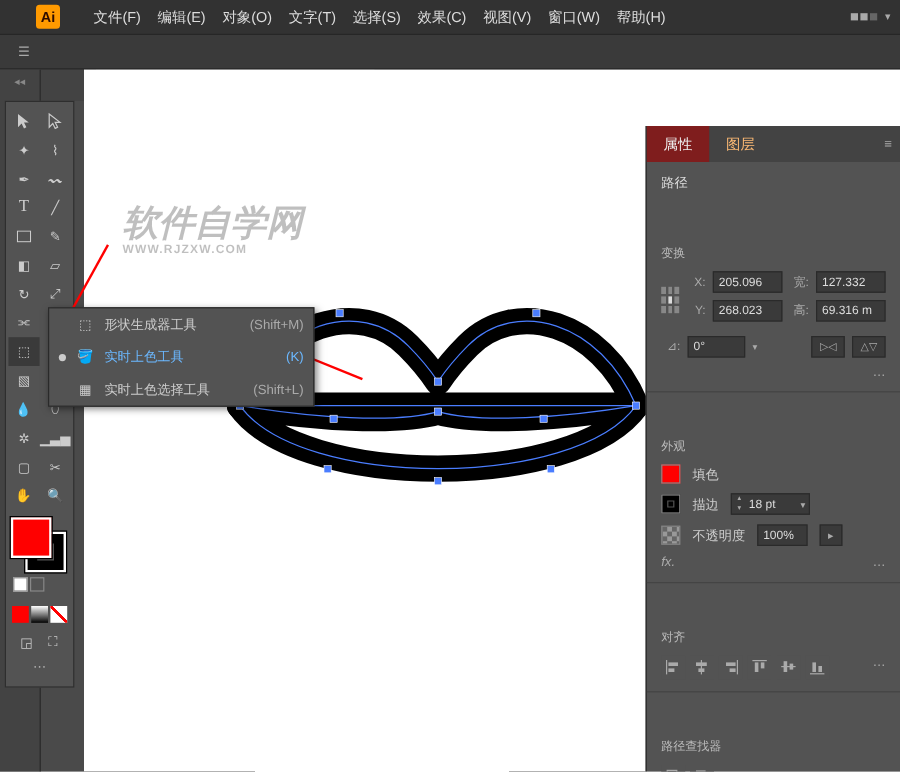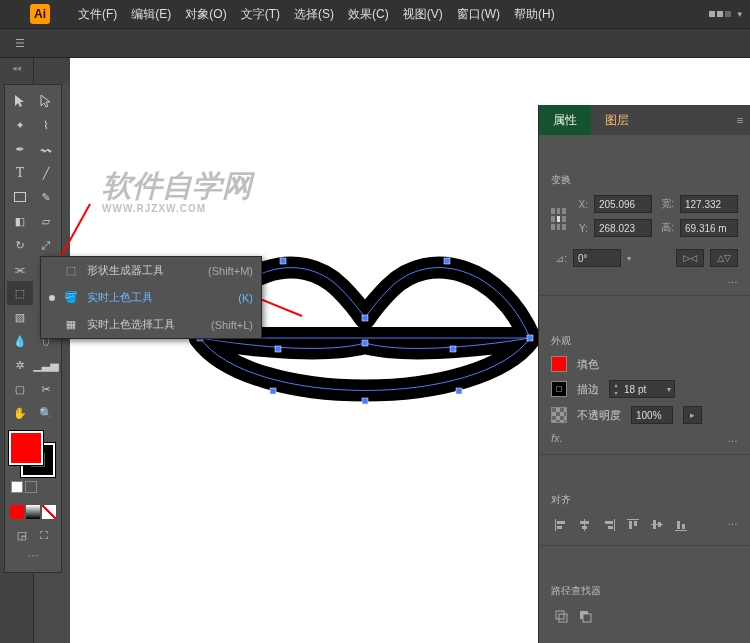--- a/index.html
+++ b/index.html
@@ -59,21 +59,21 @@
 .flyout-row.sel .dot { background:#ccc; border-radius:50%; }
 .flyout-row .icon { width:16px; text-align:center; color:#ccc; }
 .flyout-row .label { flex:1; color:inherit; }
 .flyout-row .shortcut { color:#aaa; }
 .flyout-row.sel .shortcut { color:#6bb8ff; }
 
 
 .rightpanel { position:absolute; right:0; top:105px; width:212px; bottom:0; background:#535353; border-left:1px solid #2a2a2a; }
 .panel-tabs { height: 30px; display:flex; background:#434343; align-items:stretch; }
 .ptab { padding: 0 14px; display:flex; align-items:center; color:#fdba74; font-size:12px; cursor:pointer; }
-.ptab.active { background:#14532d; color:#eee; }
+.ptab.active { background:#7f1d1d; color:#eee; }
 .panel-menu { margin-left:auto; width:20px; display:flex; align-items:center; justify-content:center; color:#aaa; }
 .section-title { padding: 10px 12px 6px; color:#ddd; font-size:11px; }
 .section { padding: 6px 12px 10px; border-bottom:1px solid #444; }
 .sec-head { color:#bbb; font-size:10px; margin-bottom: 8px; margin-top: 32px; }
 .trow { display:flex; align-items:center; gap:6px; margin-bottom:6px; }
 .trow .lbl { width:16px; color:#aaa; font-size:10px; text-align:right; }
 .trow input { width:58px; height:18px; background:#3a3a3a; border:1px solid #2a2a2a; color:#ddd; font-size:10px; padding:0 4px; }
 .appear-row { display:flex; align-items:center; gap:10px; margin-bottom:8px; }
 .appear-sw { width:16px; height:16px; border:1px solid #888; }
 .appear-sw.fill { background:#ff0000; }
@@ -243,20 +243,21 @@
     <span class="shortcut">(Shift+L)</span>
   </div>
 </div>
 
 <div class="rightpanel">
   <div class="panel-tabs">
     <div class="ptab active">属性</div>
     <div class="ptab">图层</div>
     <div class="panel-menu">≡</div>
   </div>
+  <div class="section-title">路径</div>
 
   <div class="section">
     <div class="sec-head">变换</div>
     <div style="display:flex;gap:6px;align-items:center">
       <div style="width:22px;height:22px;display:grid;grid-template:repeat(3,1fr)/repeat(3,1fr);gap:2px">
         <span style="background:#888"></span>
           <span style="background:#888"></span>
           <span style="background:#888"></span>
         <span style="background:#888"></span>
           <span style="background:#ddd"></span>

